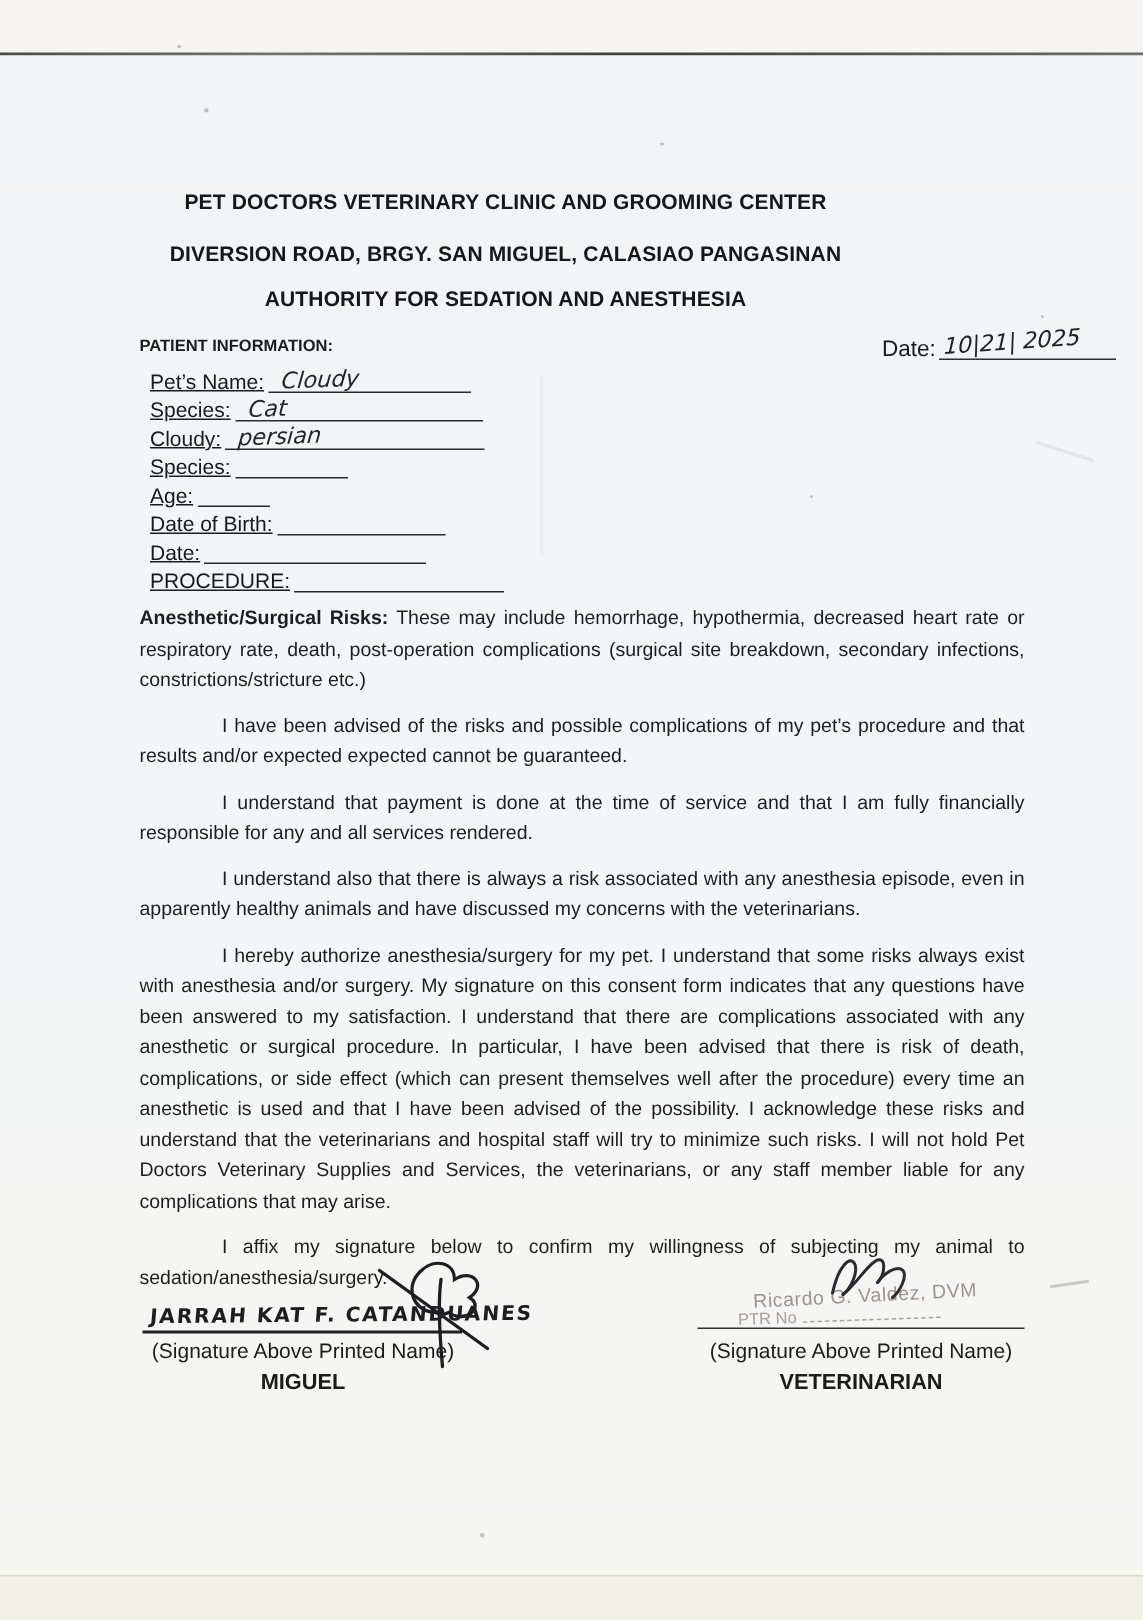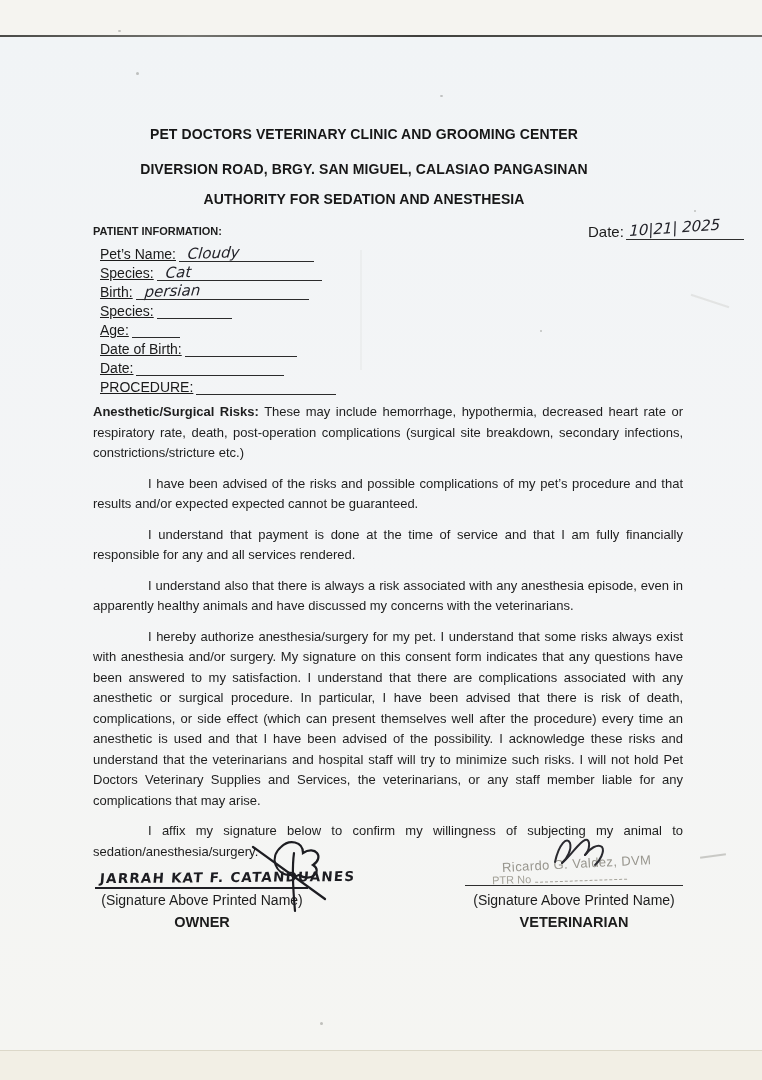--- a/index.html
+++ b/index.html
@@ -18,21 +18,21 @@
     background:linear-gradient(180deg,#f1f4f6 0%, #f4f5f6 55%, #f5f5f2 100%);
   }
   .scanner-bottom {
     position:absolute; bottom:0; left:0; right:0; height:29px;
     background:#f2efe5; border-top:1px solid #dcd8c9;
   }
   .speck { position:absolute; border-radius:50%; background:rgba(105,105,100,.38); z-index:3; }
   .crease { position:absolute; background:rgba(140,140,132,.16); z-index:2; }
 
   .hdr {
-    position:absolute; left:44px; width:640px; text-align:center; z-index:2;
+    position:absolute; left:17px; width:640px; text-align:center; z-index:2;
     font-weight:bold; font-size:14px; letter-spacing:.1px; color:#171717;
   }
   .hdr1 { top:126px; }
   .hdr2 { top:161px; }
   .hdr3 { top:191px; }
 
   .pi-heading { position:absolute; left:93px; top:225px; font-weight:bold; font-size:11px; z-index:2; }
 
   .date-block { position:absolute; left:588px; top:223px; z-index:2; font-size:15px; white-space:nowrap; }
   .date-line {
@@ -119,21 +119,21 @@
   </div>
 
   <div class="fields">
     <div class="field-row">
       <span class="flabel">Pet’s Name:</span><span class="line" style="width:135px"><span class="hw fval">Cloudy</span></span>
     </div>
     <div class="field-row">
       <span class="flabel">Species:</span><span class="line" style="width:165px"><span class="hw fval">Cat</span></span>
     </div>
     <div class="field-row">
-      <span class="flabel">Birth:</span><span class="line" style="width:173px"><span class="hw fval">persian</span></span>
+      <span class="flabel">Cloudy:</span><span class="line" style="width:173px"><span class="hw fval">persian</span></span>
     </div>
     <div class="field-row">
       <span class="flabel">Species:</span><span class="line" style="width:75px"><span class="hw fval"></span></span>
     </div>
     <div class="field-row">
       <span class="flabel">Age:</span><span class="line" style="width:48px"><span class="hw fval"></span></span>
     </div>
     <div class="field-row">
       <span class="flabel">Date of Birth:</span><span class="line" style="width:112px"><span class="hw fval"></span></span>
     </div>
@@ -157,21 +157,21 @@
   <svg class="sig-svg" style="left:245px;top:833px;" width="90" height="82" viewBox="0 0 90 82">
     <g fill="none" stroke="#1d1d22" stroke-width="2.2" stroke-linecap="round">
       <path d="M46,42 C30,42 24,24 36,14 C44,6 58,8 58,20 C70,12 80,24 68,32 C78,38 66,50 54,42 C50,44 48,44 46,42 Z"></path>
       <path d="M49,20 C47,34 48,56 50,78"></path>
       <path d="M8,14 L80,66"></path>
     </g>
   </svg>
   <div class="owner-name">JARRAH KAT F. CATANDUANES</div>
   <div class="owner-underline"></div>
   <div class="owner-caption">(Signature Above Printed Name)</div>
-  <div class="owner-role">OWNER</div>
+  <div class="owner-role">MIGUEL</div>
 
   <svg class="sig-svg" style="left:549px;top:830px;" width="64" height="40" viewBox="0 0 64 40">
     <g fill="none" stroke="#2a2a30" stroke-width="2" stroke-linecap="round">
       <path d="M6,32 C10,14 18,6 21,13 C23,19 18,29 13,33"></path>
       <path d="M13,33 C22,26 30,12 36,10 C42,8 41,20 36,25"></path>
       <path d="M36,25 C40,19 49,13 53,17 C56,21 51,31 46,35"></path>
     </g>
   </svg>
   <div class="vet-stamp-name">Ricardo G. Valdez, DVM</div>
   <div class="vet-underline"></div>

